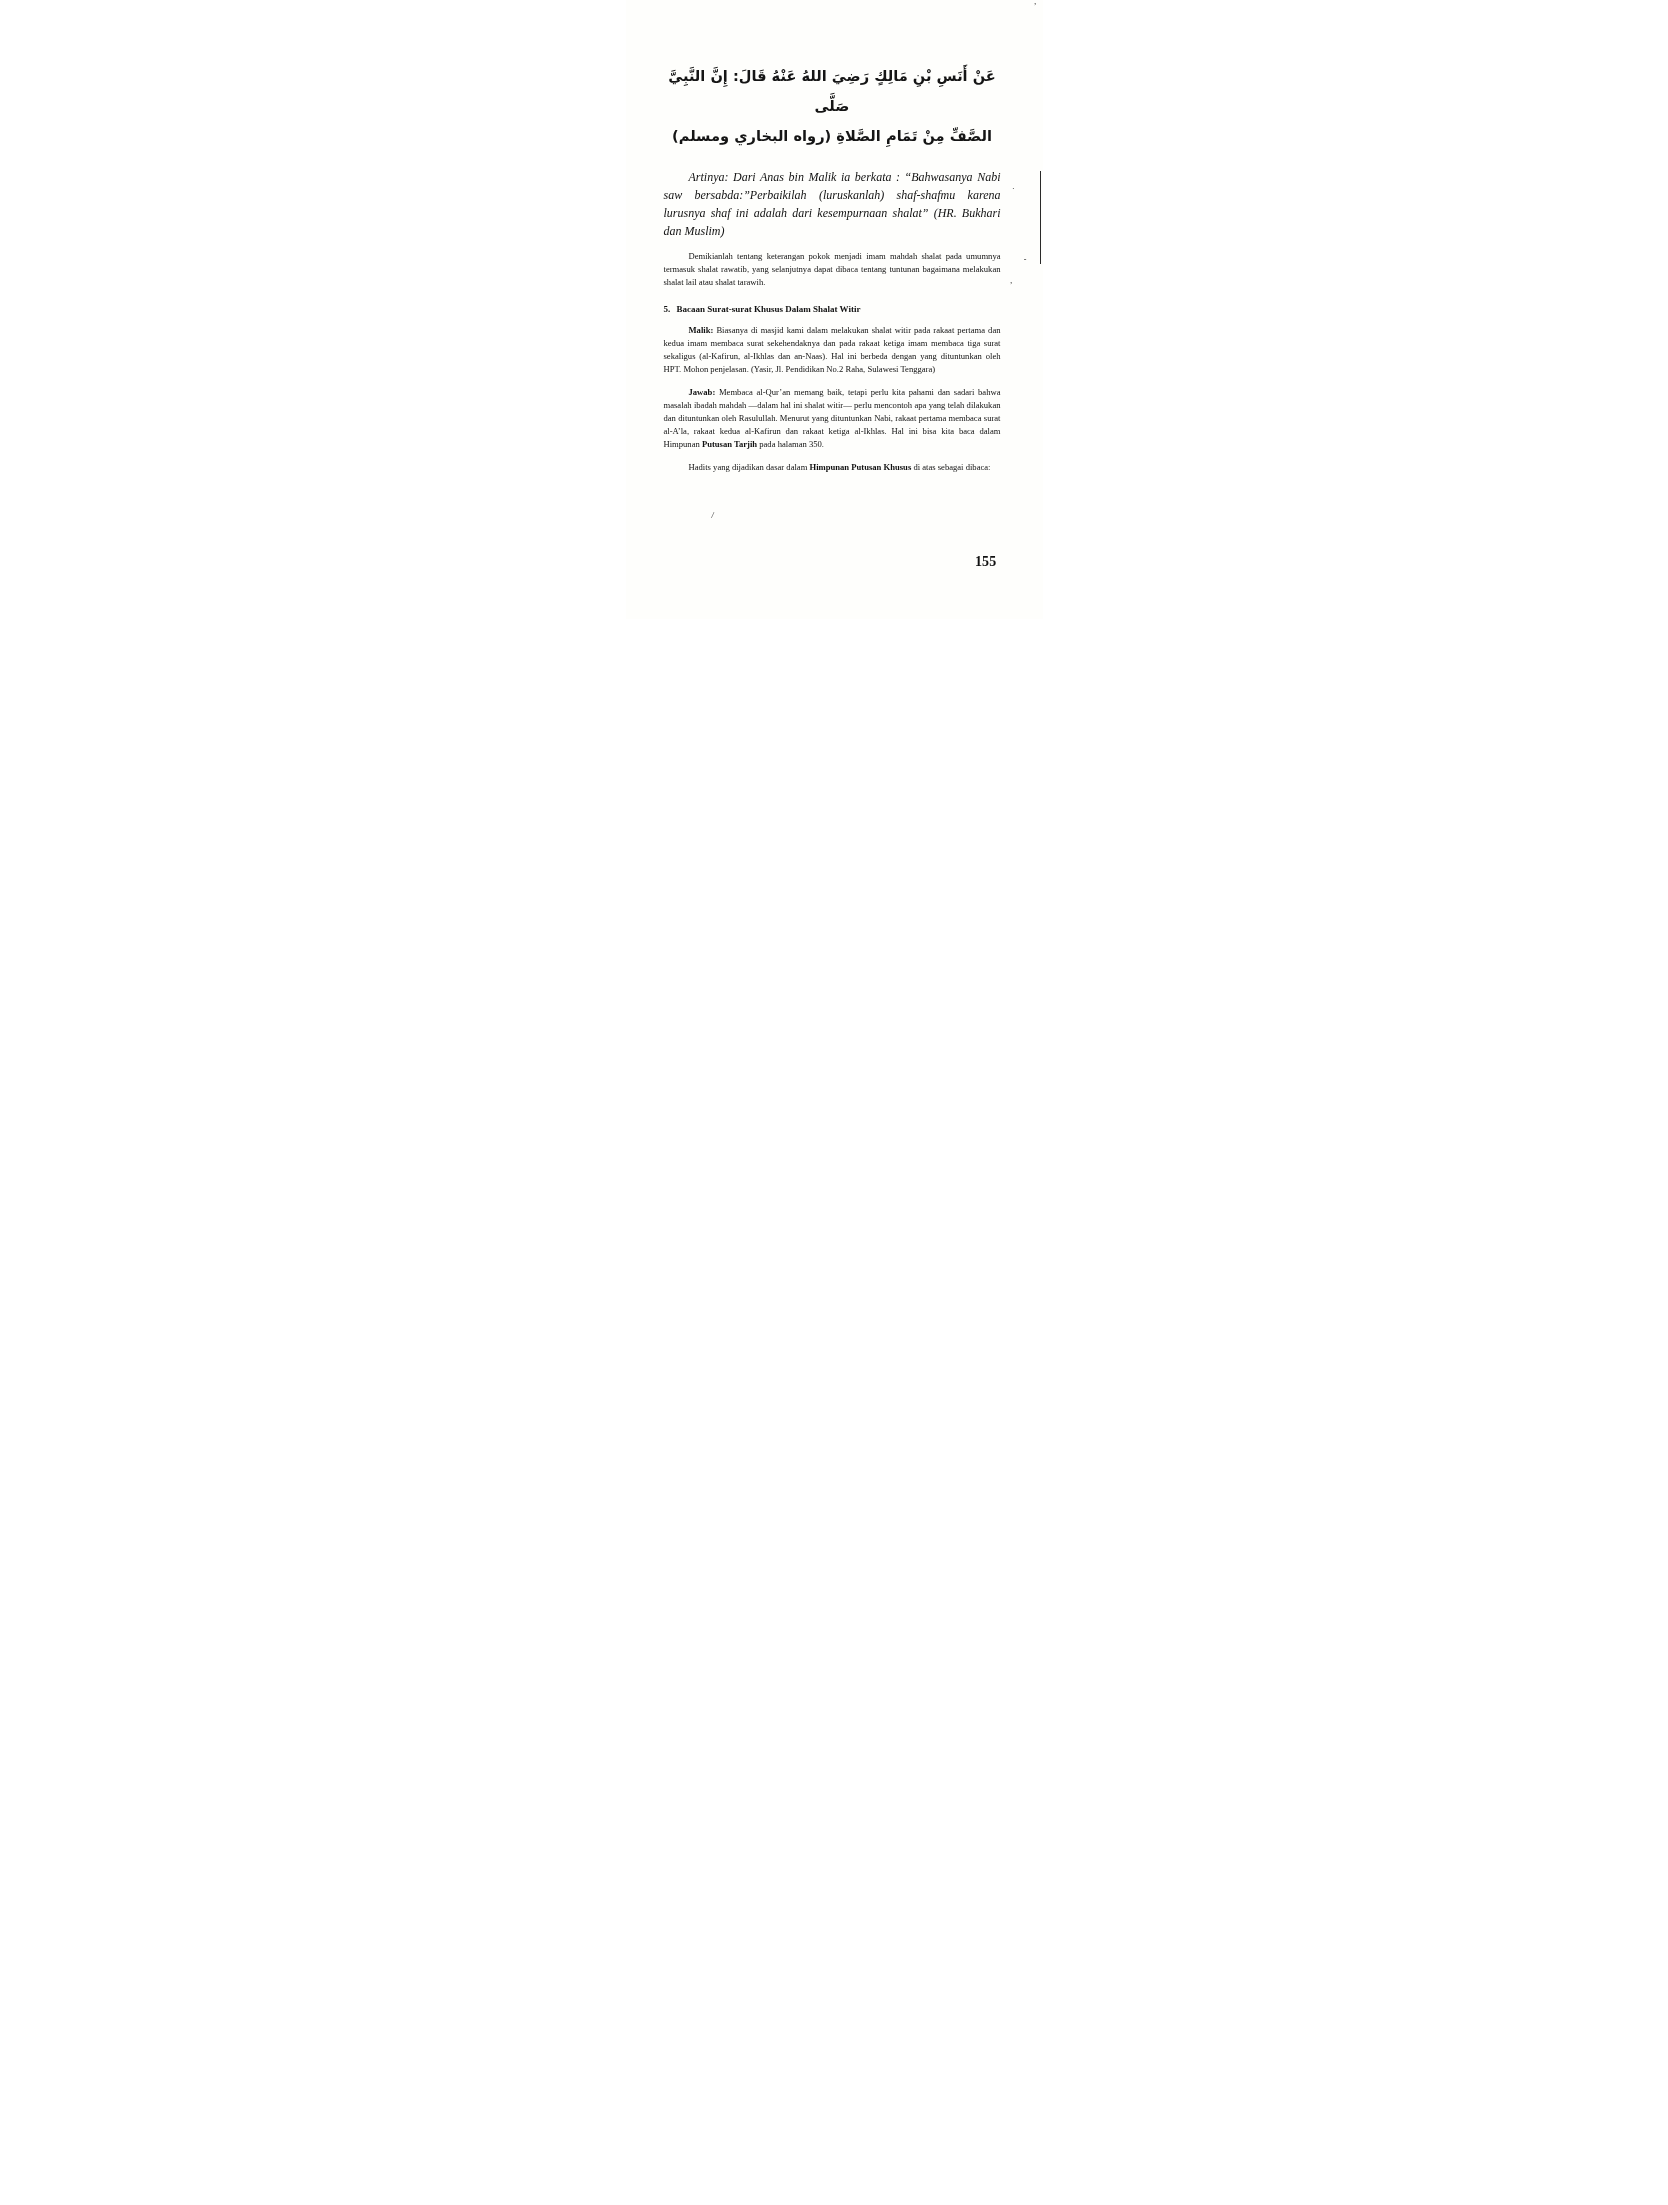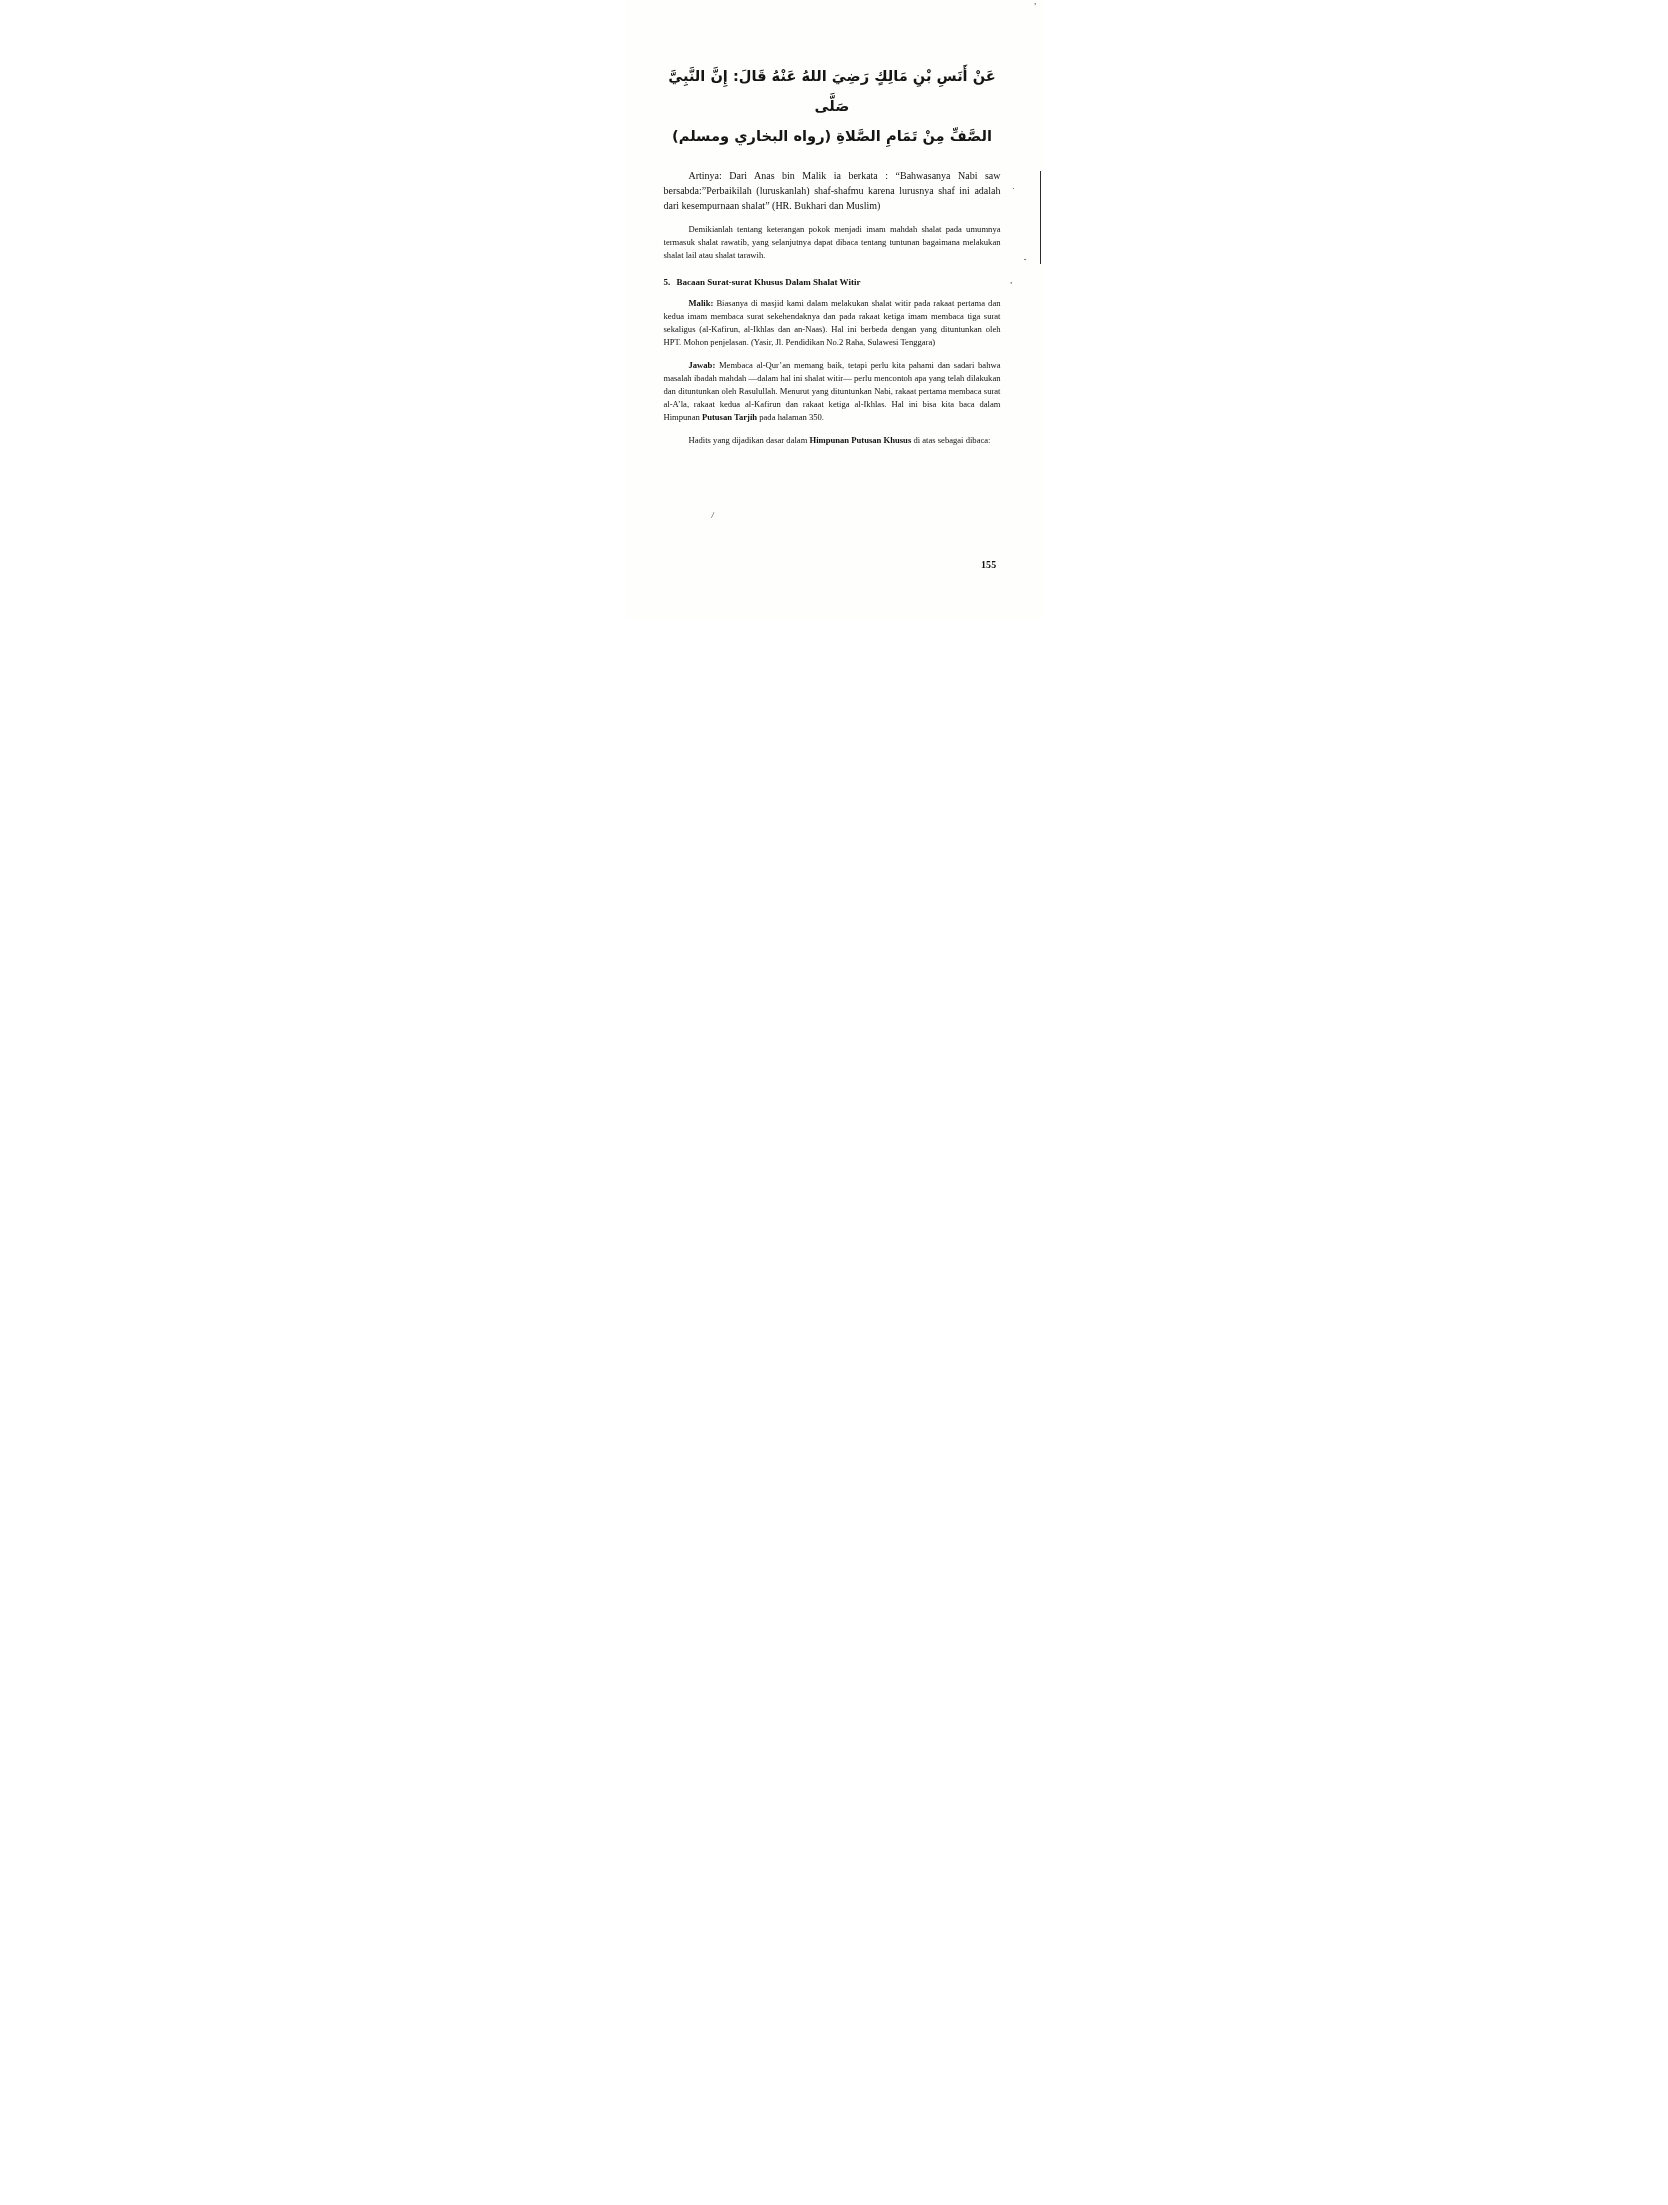--- a/index.html
+++ b/index.html
@@ -28,21 +28,22 @@
     font-family: "DejaVu Sans", sans-serif;
     font-size: 14.6px;
     line-height: 2.05;
     font-weight: bold;
     color: #151515;
   }
   .arabic-line { display: block; }
   
   .translation {
     margin-top: 17.6px;
-    font-size: 10px;
+    font-style: italic;
+    font-size: 12px;
     line-height: 1.5;
     text-align: justify;
     text-indent: 25px;
   }
   
   .para {
     margin-top: 9.7px;
     font-size: 8.6px;
     line-height: 1.52;
     text-align: justify;
@@ -57,21 +58,21 @@
     display: flex;
     gap: 6.2px;
     text-align: left;
     text-indent: 0;
   }
   
   .page-number {
     position: absolute;
     right: 46px;
     bottom: 49px;
-    font-size: 10px;
+    font-size: 14px;
     font-weight: bold;
     letter-spacing: 0.2px;
   }
   
   .artifact {
     position: absolute;
     color: #222;
     font-size: 7px;
     line-height: 1;
   }

